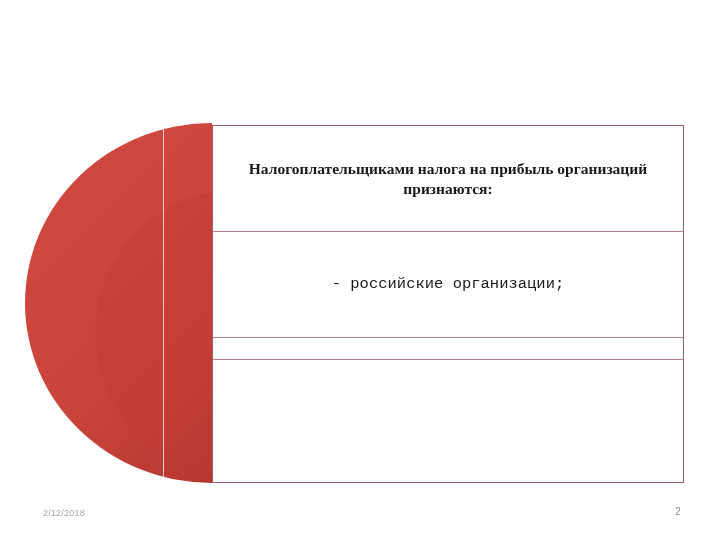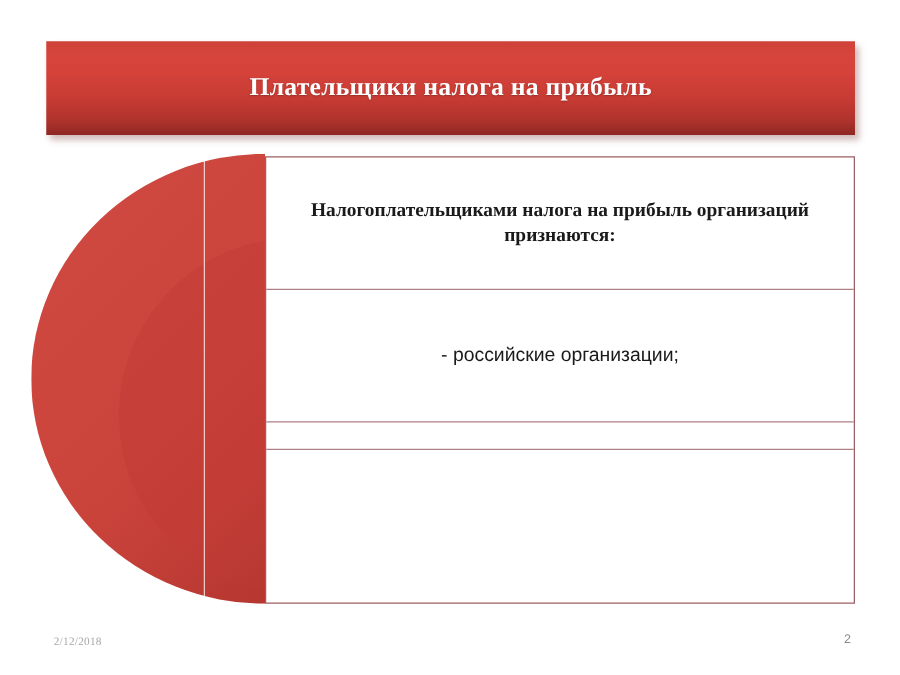--- a/index.html
+++ b/index.html
@@ -119,56 +119,53 @@
   .row-5 { height: 17px; }
 
   .cell-heading {
     font-family: "Liberation Serif", serif;
     font-weight: bold;
     font-size: 15.5px;
     line-height: 1.25;
     color: #1a1a1a;
   }
   .cell-body {
-    font-family: Liberation Sans, sans-serif;
+    font-family: Liberation Mono, monospace;
     font-weight: normal;
     font-size: 15.5px;
     line-height: 1.28;
     color: #1a1a1a;
   }
 
   
   .footer-date {
     position: absolute;
     left: 43px;
     top: 508px;
-    font-family: Liberation Serif, serif;
+    font-family: Liberation Sans, sans-serif;
     font-size: 9px;
     color: #a8a8a8;
     letter-spacing: 0.2px;
   }
   .footer-number {
     position: absolute;
     left: 668px;
     top: 506px;
     width: 20px;
     text-align: center;
     font-family: "Liberation Sans", sans-serif;
     font-size: 10px;
     color: #8a8a8a;
   }
 </style>
 </head>
 <body>
 
 <div class="slide">
 
-  <div class="title-banner">
-    <div class="title-text">Плательщики налога на прибыль</div>
-  </div>
 
   <div class="deco-wrap">
     <div class="deco-outer"></div>
     <div class="deco-inner"></div>
     <div class="deco-line"></div>
   </div>
 
   <div class="content-table">
     <div class="row row-1">
       <span class="cell-heading">Налогоплательщиками налога на прибыль организаций признаются:</span>

